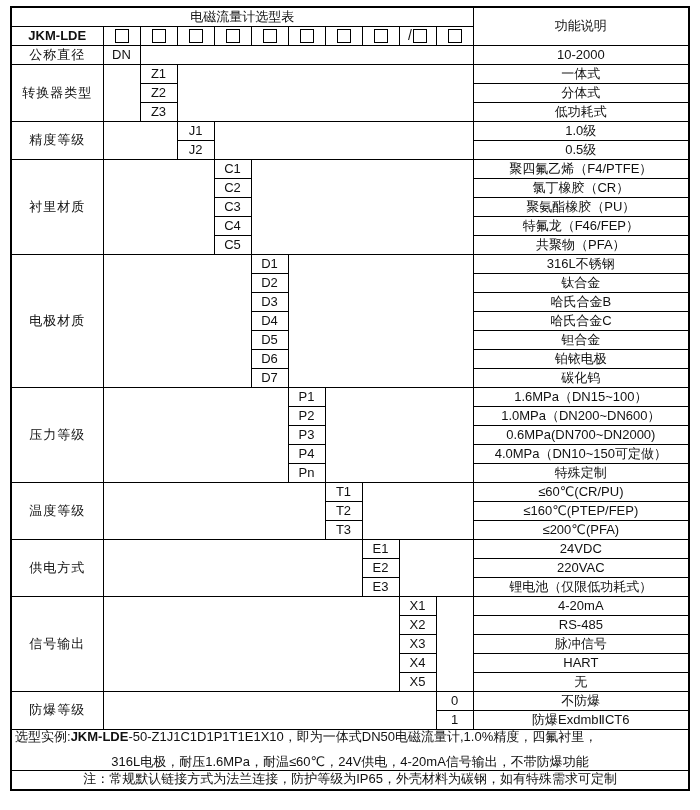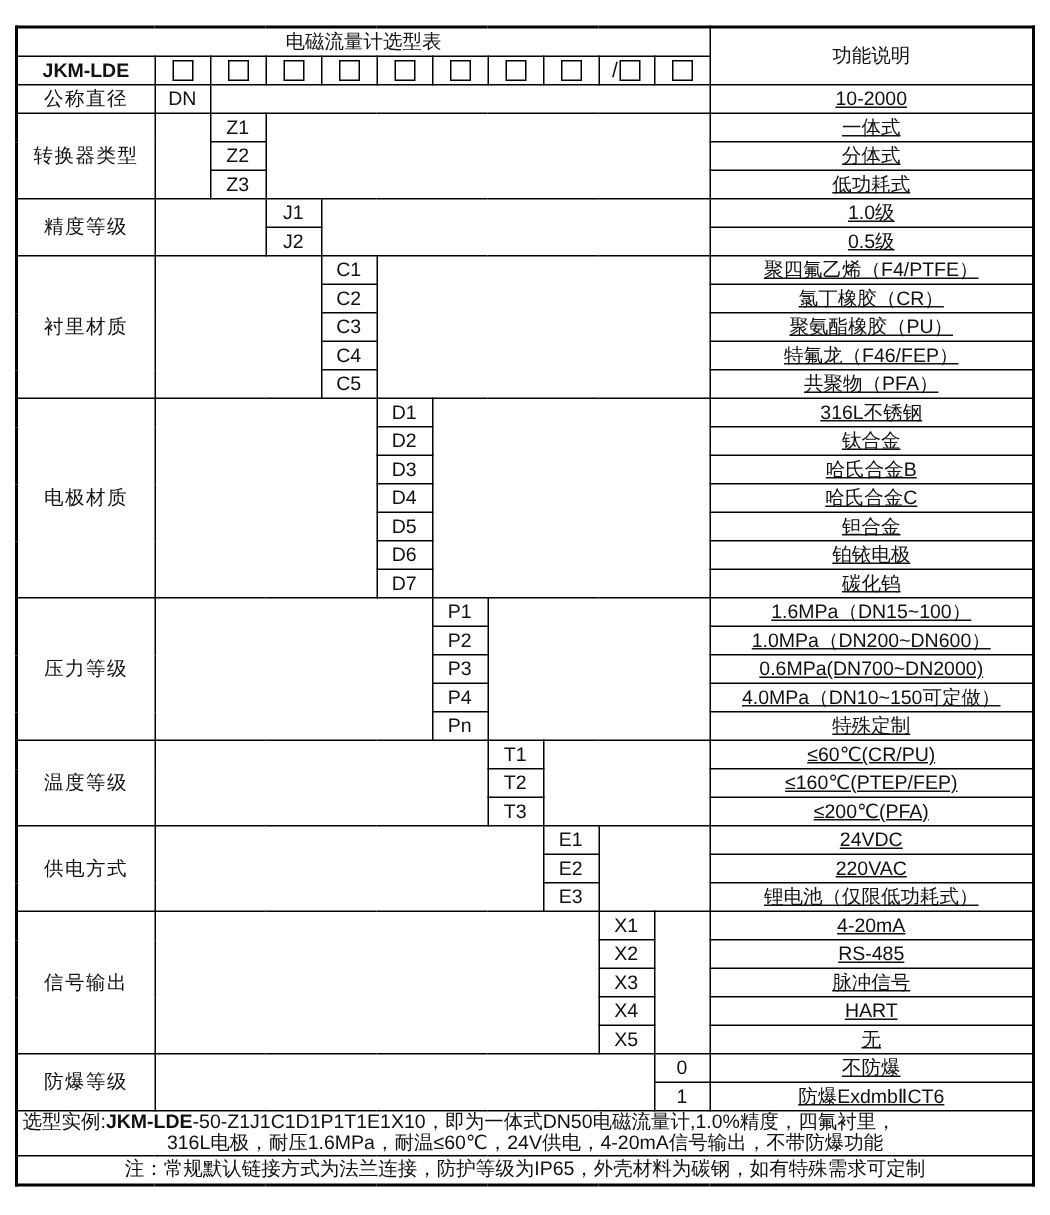--- a/index.html
+++ b/index.html
@@ -1,34 +1,34 @@
 <!DOCTYPE html>
 <html><head>
 <meta charset="utf-8">
 <style>
   html,body{margin:0;padding:0;background:#ffffff;width:700px;height:810px;overflow:hidden;}
   body{font-family:"Liberation Sans","DejaVu Sans",sans-serif;color:#111;}
-  .sheet{position:absolute;left:10px;top:17px;width:678px;}
+  .sheet{position:absolute;left:10px;top:6px;width:678px;}
   table.sel{border-collapse:collapse;table-layout:fixed;width:678px;}
   table.sel td{border:1px solid #000;height:18px;padding:0 1px;text-align:center;
                font-size:13px;line-height:1.1;overflow:hidden;white-space:nowrap;}
   table.sel{border:2px solid #000;}
   td.title{font-size:14px;height:19px;}
   td.fnhdr{font-size:14px;font-family:Liberation Serif, serif;}
   td.model{font-weight:bold;font-size:14px;height:19px;}
   td.lbl{font-size:14px;letter-spacing:1px;}
   td.code{font-size:13px;}
-  td.desc{font-size:13px;text-decoration:underline;}
+  td.desc{font-size:13px;}
   td.blank{background:#fff;}
   .cbox{display:inline-block;width:12px;height:12px;border:1px solid #000;
         vertical-align:middle;background:#fff;}
   .slash{font-size:14px;vertical-align:middle;margin-right:1px;}
   td.exampleCell{height:44px;font-size:13.5px;white-space:normal;line-height:1.55;}
   td.exampleCell .l1{text-align:left;padding-left:2px;}
-  td.exampleCell .l2{text-align:center;}
+  td.exampleCell .l2{text-align:center;margin-top:11px;}
   td.noteCell{height:22px;font-size:13.5px;text-align:left;padding-left:2px;margin-top:17px;}
   .bold{font-weight:bold;}
 </style>
 </head>
 <body>
 
 <div class="sheet">
 <table class="sel">
   <colgroup>
     <col style="width:92px">

